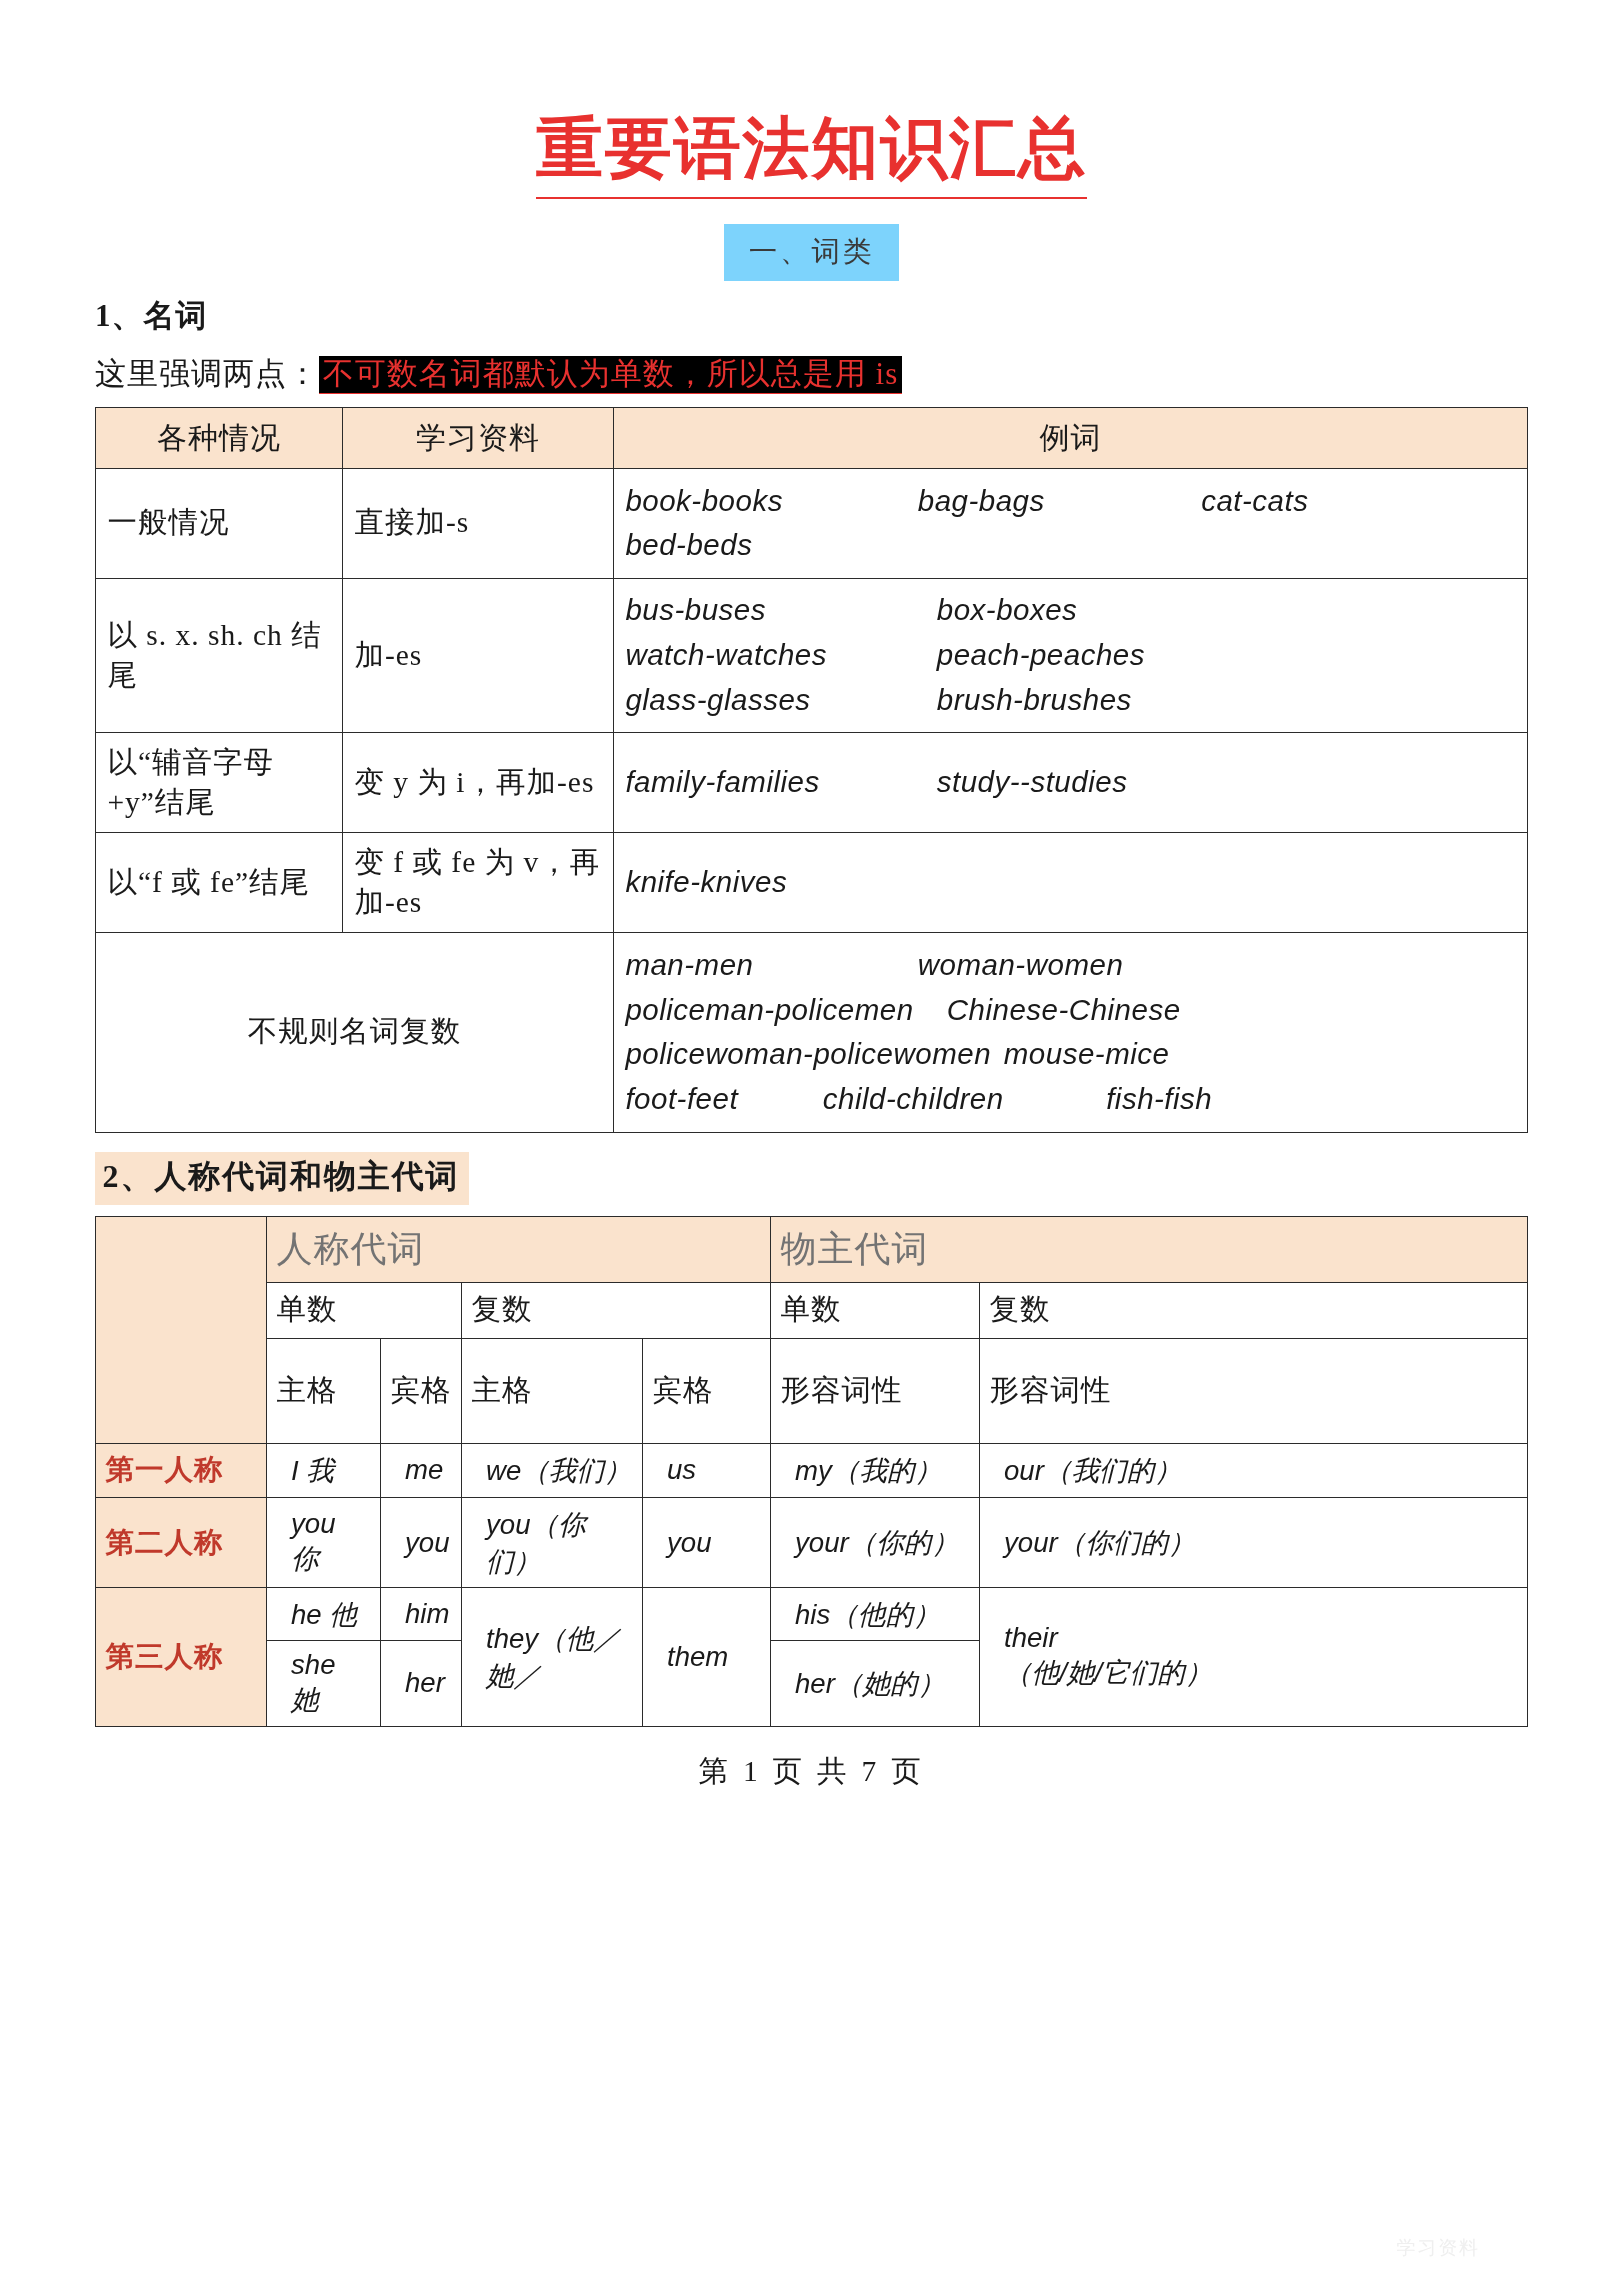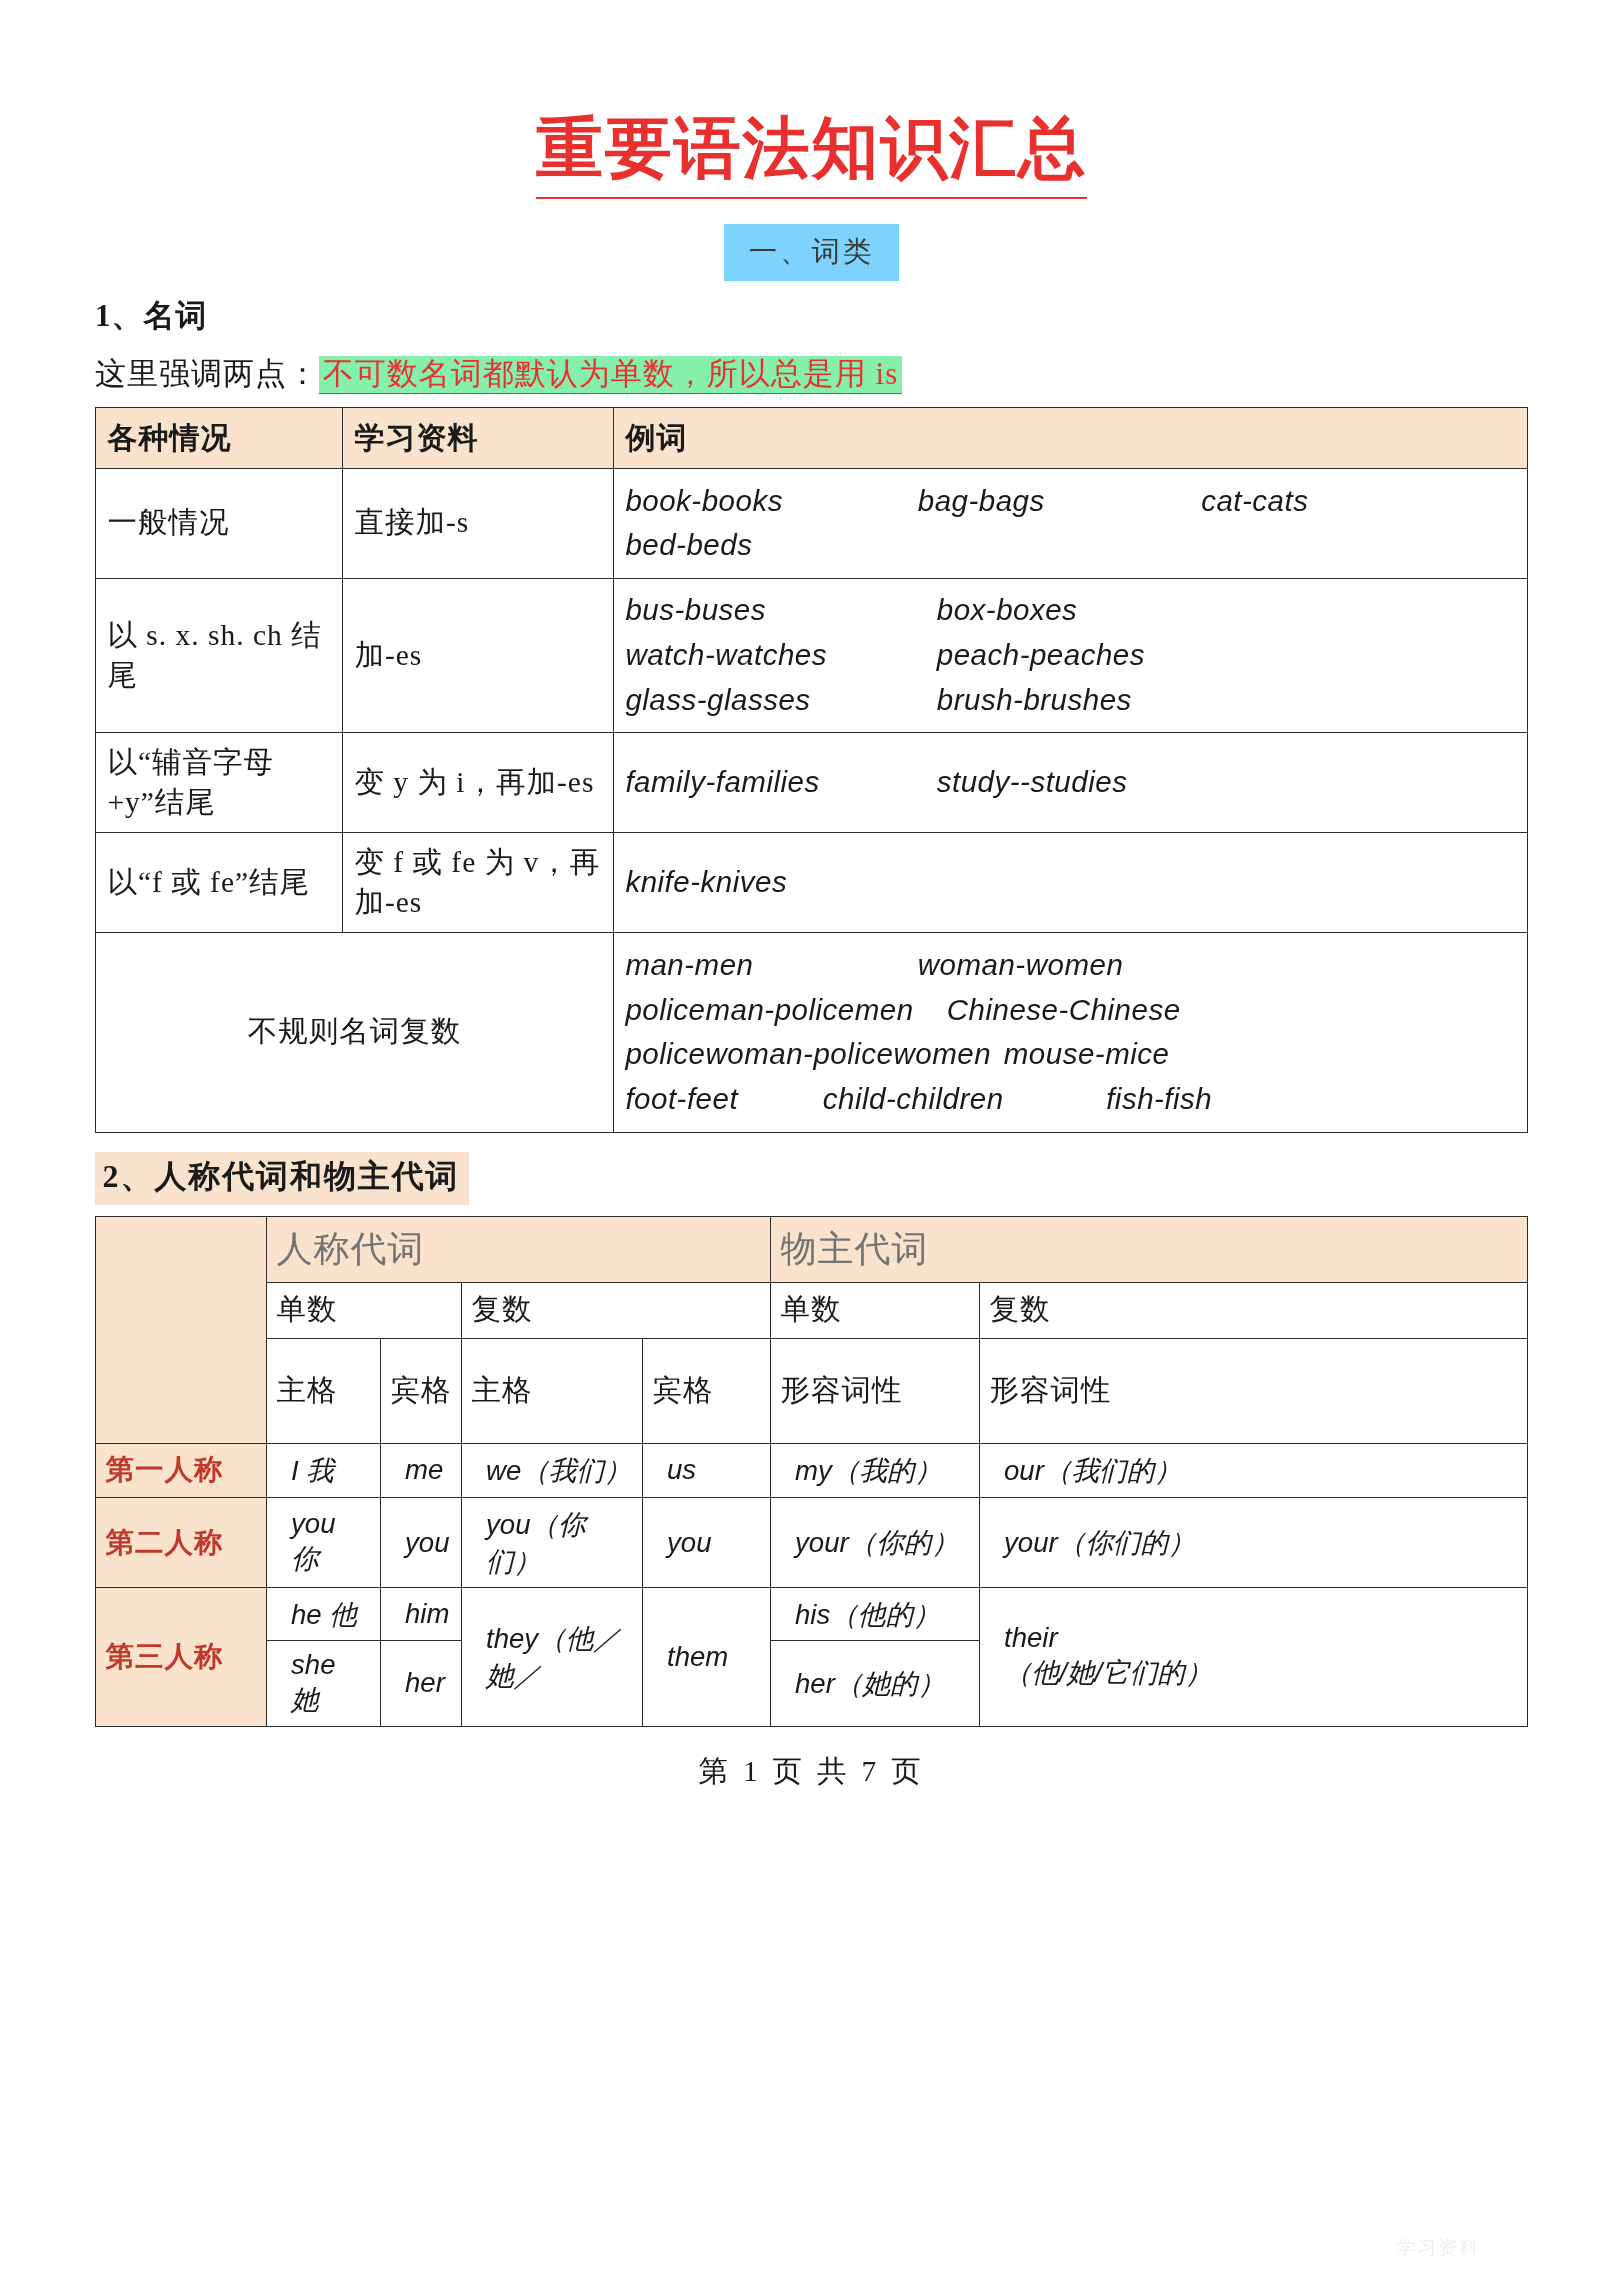--- a/index.html
+++ b/index.html
@@ -62,21 +62,21 @@
   
   .line {
     font-size: 31px;
     line-height: 1.42;
     margin-top: 13.3px;
     color: #1a1a1a;
     letter-spacing: 1px;
   }
   .lbl-num { font-weight: 700; }
   .hl-pink {
-    background: #86efac;
+    background: #000000;
     color: #e8312f;
     border-bottom: 1.9px solid #e8312f;
     padding: 0 3.8px 1.9px 3.8px;
   }
 
   
   table {
     border-collapse: collapse;
     width: 100%;
     table-layout: fixed;
@@ -86,22 +86,22 @@
     border: 1.9px solid #2b2b2b;
     padding: 9.5px 11.4px;
     font-size: 29.5px;
     vertical-align: middle;
     color: #1a1a1a;
   }
   .hdr {
     background: #fae3cd;
     font-size: 30px;
     letter-spacing: 1px;
-    text-align: left;
-    font-weight: 700;
+    text-align: center;
+    font-weight: 400;
   }
   .cn { font-family: "Liberation Serif", serif; letter-spacing: 1px; }
   .en {
     font-family: "Liberation Sans", sans-serif;
     font-style: italic;
     font-size: 29.5px;
     letter-spacing: 0.5px;
   }
   .ex-line { line-height: 1.52; }
   .c1 { width: 247px; }

